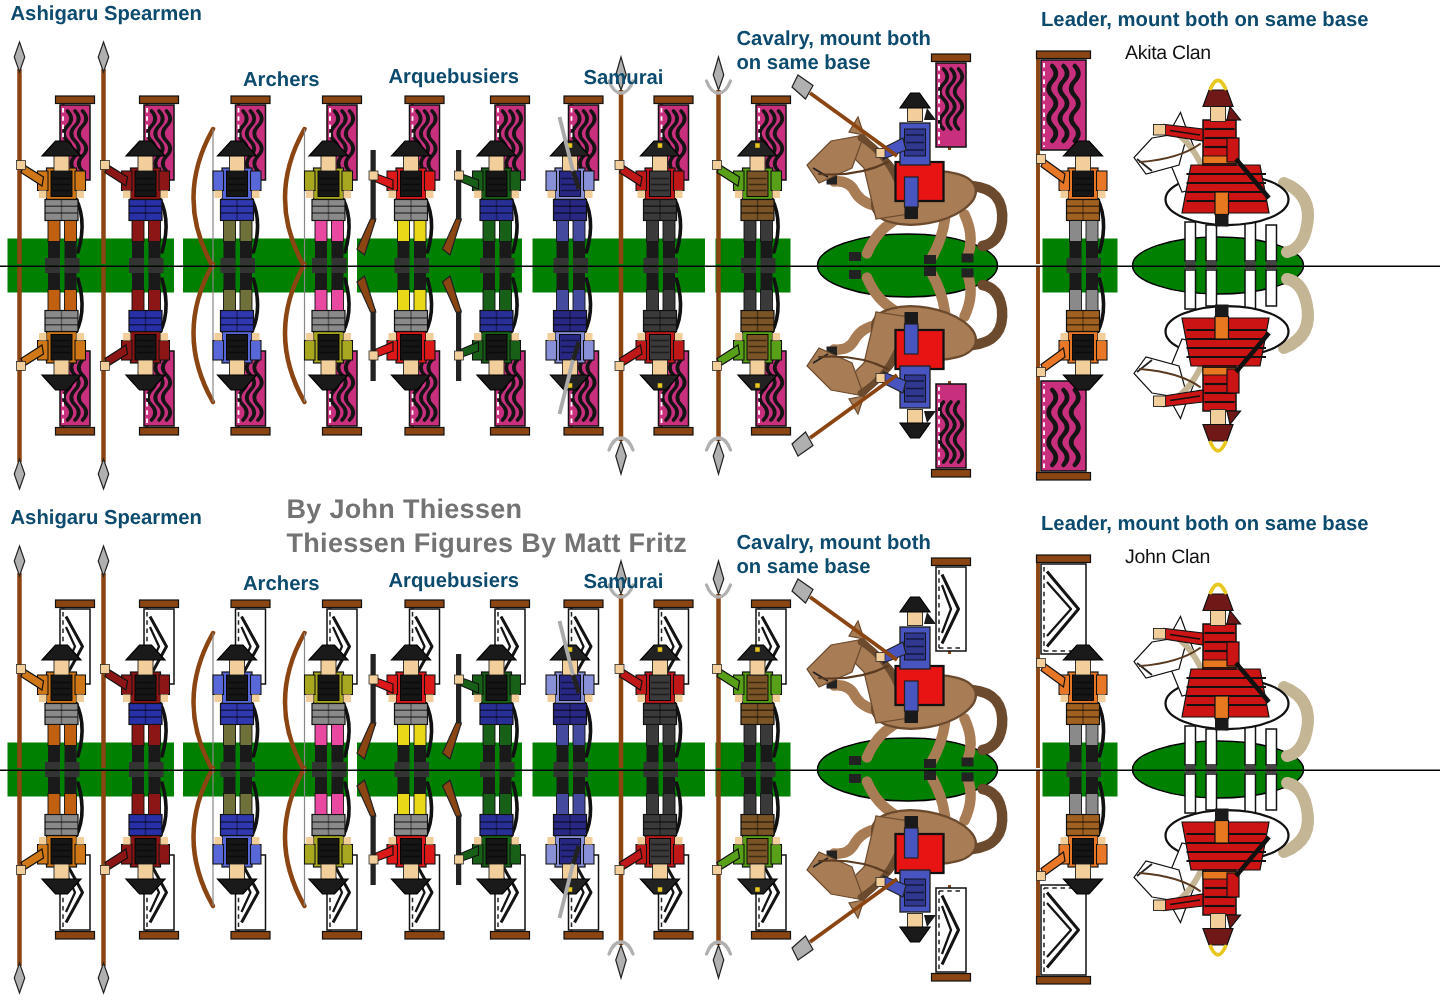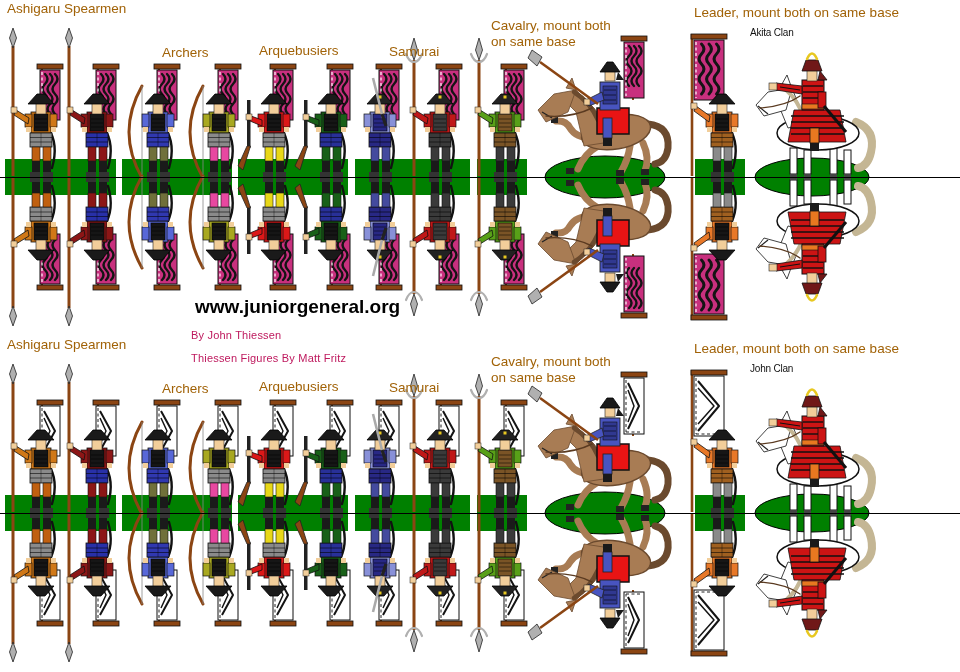--- a/index.html
+++ b/index.html
@@ -1,24 +1,24 @@
 <!DOCTYPE html>
 <html><head>
 <meta charset="utf-8">
 <style>
   html,body{margin:0;padding:0;background:#fff;}
   .canvas{position:relative;width:960px;height:672px;background:#FFFFFF;overflow:hidden;
           font-family:"Liberation Sans",sans-serif;}
   .row{position:absolute;left:0;width:960px;height:336px;}
   .row svg{position:absolute;left:0;top:0;}
-  .lbl{position:absolute;font-size:13.5px;font-weight:normal;color:#a16207;line-height:1;
+  .lbl{position:absolute;font-size:13.5px;font-weight:bold;color:#0c4a6e;line-height:1;
        white-space:nowrap;z-index:3;}
-  .thin{font-weight:normal;font-size:10px;letter-spacing:-0.2px;color:#111;}
+  .thin{font-weight:normal;font-size:13px;letter-spacing:-0.2px;color:#111;}
   .wm-site{position:absolute;left:195px;top:296px;font-size:19px;font-weight:bold;color:#000;z-index:4;white-space:nowrap;}
-  .wm-credit{position:absolute;left:191px;font-size:11px;font-weight:normal;color:#be185d;
+  .wm-credit{position:absolute;left:191px;font-size:18px;font-weight:bold;color:#737373;
              letter-spacing:0.2px;z-index:4;white-space:nowrap;}
 </style>
 </head>
 <body>
 
 <div class="canvas">
 
   <div class="row" id="row0" style="top:0">
     <svg width="960" height="336">
         <rect x="5" y="159" width="111" height="36" fill="#008000"></rect>
@@ -914,16 +914,15 @@
     <div class="lbl" style="left:7px;top:2px">Ashigaru Spearmen</div>
     <div class="lbl" style="left:162px;top:46px">Archers</div>
     <div class="lbl" style="left:259px;top:44px">Arquebusiers</div>
     <div class="lbl" style="left:389px;top:45px">Samurai</div>
     <div class="lbl" style="left:491px;top:19px">Cavalry, mount both</div>
     <div class="lbl" style="left:491px;top:35px">on same base</div>
     <div class="lbl" style="left:694px;top:6px">Leader, mount both on same base</div>
     <div class="lbl thin" style="left:750px;top:28px">John Clan</div>
   </div>
 
-  <div class="wm-site">www.juniorgeneral.org</div>
   <div class="wm-credit" style="top:329px">By John Thiessen</div>
   <div class="wm-credit" style="top:352px">Thiessen Figures By Matt Fritz</div>
 </div>
 
 </body></html>

